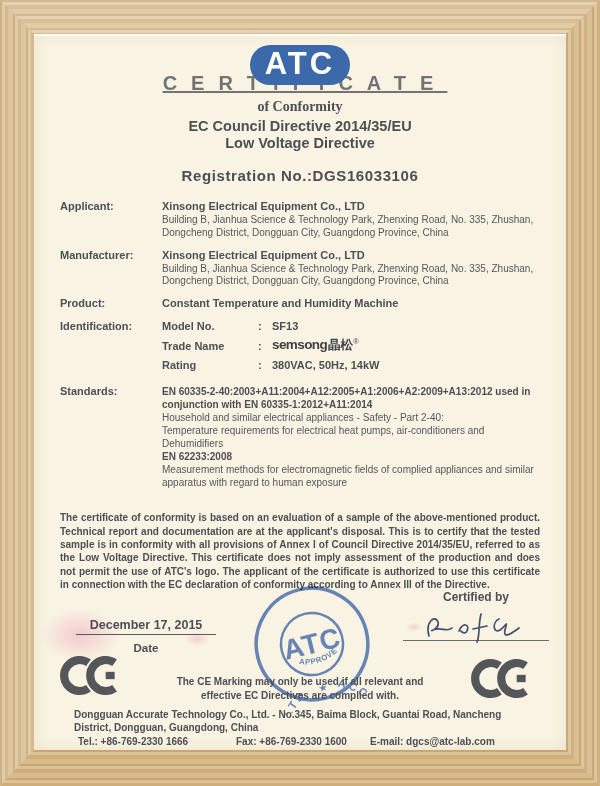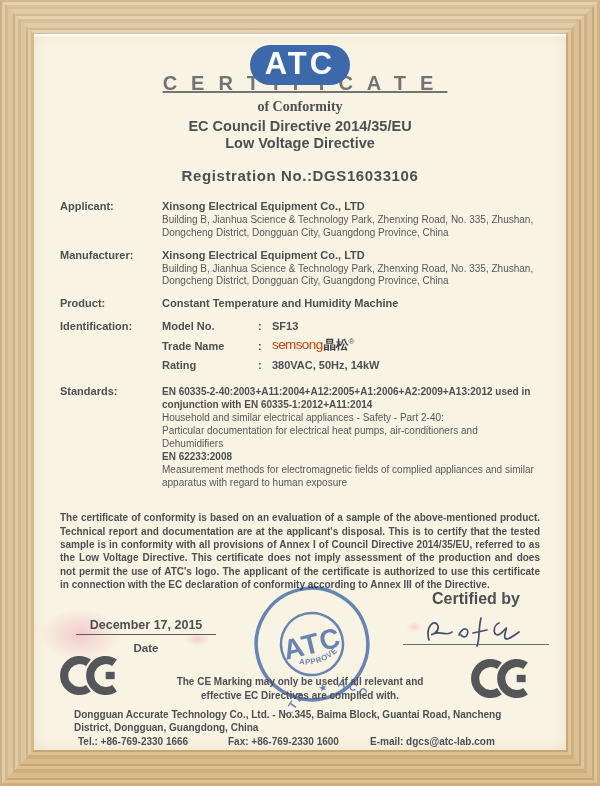--- a/index.html
+++ b/index.html
@@ -48,44 +48,44 @@
   
   .fields{margin-top:16px;font-size:11px;}
   .frow{display:grid;grid-template-columns:92px 1fr;column-gap:10px;margin-bottom:9px;}
   .flabel{font-weight:bold;}
   .fname{font-weight:bold;}
   .faddr{font-size:10px;color:#56575c;line-height:1.28;margin-top:2px;}
   .id-grid .id-row{display:grid;grid-template-columns:96px 14px auto;margin-bottom:5px;align-items:center;}
   .id-n{font-weight:bold;}
   .id-c{font-weight:bold;}
   .id-v{font-weight:bold;}
-  .brand{font-weight:normal;font-size:13.5px;letter-spacing:-.6px;color:#c2410c;}
+  .brand{font-weight:bold;font-size:13.5px;letter-spacing:-.6px;color:#404040;}
   .brand-cn{font-weight:bold;font-size:12.5px;color:#3f4045;margin-left:1px;}
   .brand-reg{font-size:8px;vertical-align:super;color:#4e4f54;}
   .std{font-size:10px;line-height:1.3;color:#56575c;}
   .std .b{font-weight:bold;color:#4e4f54;}
   
   .bodytext{margin-top:22px;font-size:10px;font-weight:bold;line-height:1.34;text-align:justify;color:#4e4f54;}
   
   .stamp-wrap{position:absolute;left:216px;top:548px;width:124px;height:124px;transform:rotate(-14deg);opacity:.85;mix-blend-mode:multiply;}
   .certified{position:absolute;left:366px;top:556px;width:152px;text-align:center;}
-  .certified .clabel{font-size:16px;font-weight:bold;}
+  .certified .clabel{font-size:12px;font-weight:bold;}
   .sig-svg{display:block;margin:2px auto -6px;}
   .sig-line{width:146px;border-bottom:1.5px solid #6a6b70;margin:0 auto;}
   .dateblock{position:absolute;left:34px;top:584px;width:156px;text-align:center;}
   .date-val{font-size:12.5px;font-weight:bold;}
   .date-line{width:140px;border-bottom:1.5px solid #5a5b60;margin:2px auto 0;}
   .date-lab{margin-top:7px;font-size:11.5px;font-weight:bold;}
   .ce{position:absolute;}
   .ce-left{left:26px;top:620px;}
   .ce-right{left:437px;top:623px;}
   .ce-note{position:absolute;left:0;right:0;top:641px;text-align:center;font-size:10px;font-weight:bold;line-height:1.4;color:#4e4f54;}
   .footer-addr{position:absolute;left:40px;top:674px;width:462px;font-size:10px;font-weight:bold;line-height:1.3;}
   .ft{position:absolute;top:702px;font-size:10px;font-weight:bold;white-space:nowrap;}
-  .ft-tel{left:44px;} .ft-fax{left:194px;} .ft-email{left:336px;}
+  .ft-tel{left:44px;} .ft-fax{left:202px;} .ft-email{left:336px;}
 </style>
 </head>
 <body>
 
 <div class="frame-piece frame-top"></div>
 <div class="frame-piece frame-left"></div>
 <div class="frame-piece frame-right"></div>
 <div class="frame-piece frame-bottom"></div>
 
 <div class="paper">
@@ -141,21 +141,21 @@
             <span class="id-c">:</span>
             <span class="id-v">380VAC, 50Hz, 14kW</span>
           </div>
         </div>
       </div>
       <div class="frow" style="margin-bottom:0;">
         <div class="flabel">Standards:</div>
         <div class="std">
           <div class="b">EN 60335-2-40:2003+A11:2004+A12:2005+A1:2006+A2:2009+A13:2012 used in conjunction with EN 60335-1:2012+A11:2014</div>
           <div>Household and similar electrical appliances - Safety - Part 2-40:</div>
-          <div>Particular documentation for electrical heat pumps, air-conditioners and Dehumidifiers</div>
+          <div>Temperature requirements for electrical heat pumps, air-conditioners and Dehumidifiers</div>
           <div class="b">EN 62233:2008</div>
           <div>Measurement methods for electromagnetic fields of complied appliances and similar apparatus with regard to human exposure</div>
         </div>
       </div>
     </div>
 
     <div class="bodytext">The certificate of conformity is based on an evaluation of a sample of the above-mentioned product. Technical report and documentation are at the applicant's disposal. This is to certify that the tested sample is in conformity with all provisions of Annex I of Council Directive 2014/35/EU, referred to as the Low Voltage Directive. This certificate does not imply assessment of the production and does not permit the use of ATC's logo. The applicant of the certificate is authorized to use this certificate in connection with the EC declaration of conformity according to Annex III of the Directive.</div>
   </div>
 
   <div class="stamp-wrap">

